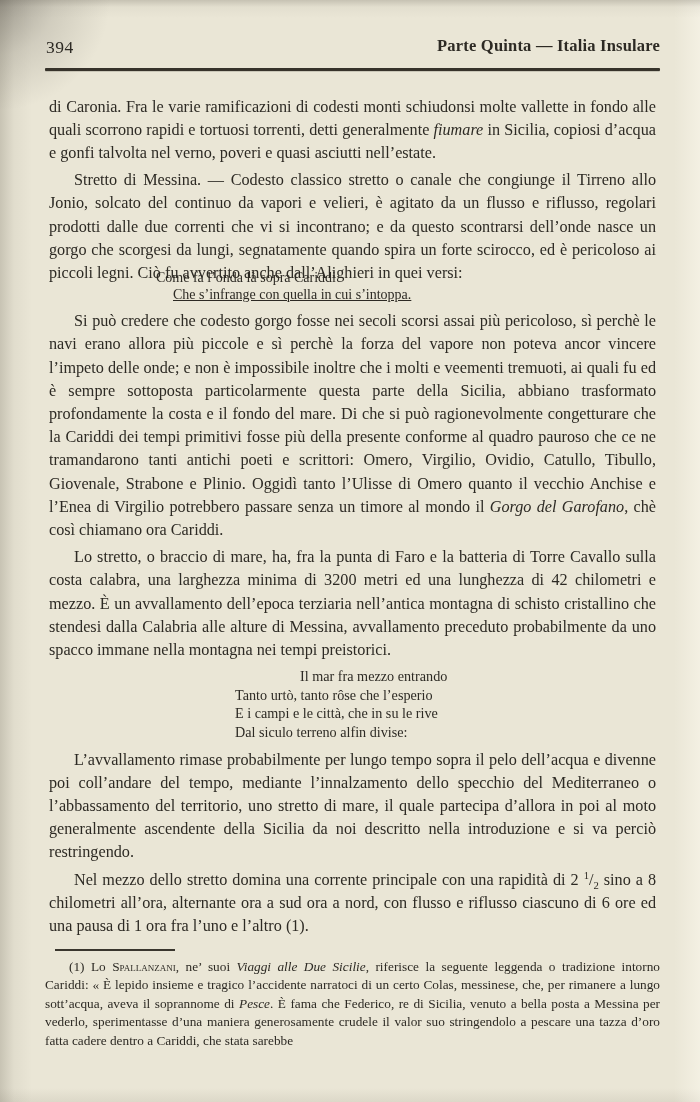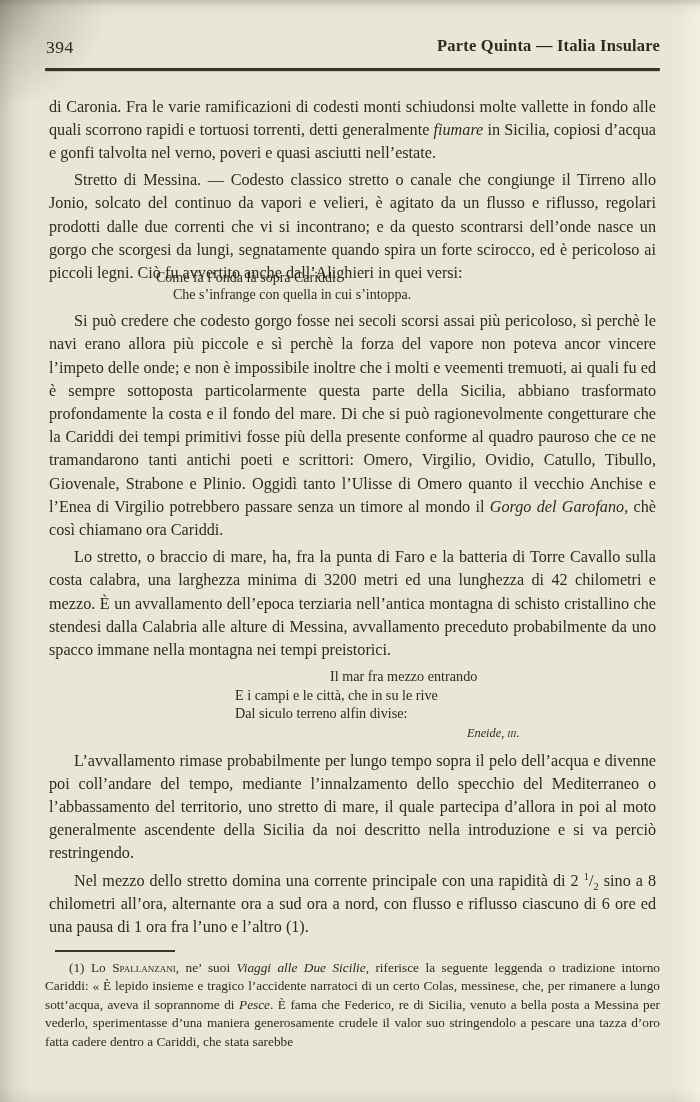--- a/index.html
+++ b/index.html
@@ -35,23 +35,23 @@
   .run-b{font-weight:normal;}
   .run-i{font-style:italic;}
   .run-sc{font-variant:small-caps;margin-top:47px;}
   .run-isc{font-style:italic;font-variant:small-caps;}
   .run-sup{vertical-align:super;font-size:66%;line-height:0;}
   .run-sub{vertical-align:sub;font-size:66%;line-height:0;}
 
   
   .verse{text-align:left;}
   .verse-dante{font-size:14px;line-height:17px;margin:-20px 0 7px 111px;}
-  .verse-dante .i1{margin-left:17px;}
+  .verse-dante .i1{margin-left:17px;text-decoration:underline;}
   .verse-eneide{font-size:14.2px;line-height:18.6px;margin:5px 0 7px 190px;}
-  .verse-eneide .i2{margin-left:95px;}
+  .verse-eneide .i2{margin-left:65px;}
   .vattr{margin-left:232px;font-size:12.3px;margin-top:1px;}
 
   
   .fn-rule{width:120px;height:1.5px;background:#3a362e;margin:11px 0 7px 10px;}
   .footnote{font-size:13.3px;line-height:18.5px;text-align:justify;}
   .footnote p{margin:0;text-indent:24px;}
 </style>
 </head>
 <body>
 
@@ -68,23 +68,23 @@
         <p class="para"><span class="run">di Caronia. Fra le varie ramificazioni di codesti monti schiudonsi molte vallette in fondo alle quali scorrono rapidi e tortuosi torrenti, detti generalmente </span><span class="run-i">fiumare</span><span class="run"> in Sicilia, copiosi d’acqua e gonfi talvolta nel verno, poveri e quasi asciutti nell’estate.</span></p>
         <p class="para indent"><span class="run-b">Stretto di Messina.</span><span class="run"> — Codesto classico stretto o canale che congiunge il Tirreno allo Jonio, solcato del continuo da vapori e velieri, è agitato da un flusso e riflusso, regolari prodotti dalle due correnti che vi si incontrano; e da questo scontrarsi dell’onde nasce un gorgo che scorgesi da lungi, segnatamente quando spira un forte scirocco, ed è pericoloso ai piccoli legni. Ciò fu avvertito anche dall’Alighieri in quei versi:</span></p>
         <div class="verse verse-dante">
           <div class="vline i0"><span class="run">Come fa l’onda là sopra Cariddi</span></div>
           <div class="vline i1"><span class="run">Che s’infrange con quella in cui s’intoppa.</span></div>
         </div>
         <p class="para indent"><span class="run">Si può credere che codesto gorgo fosse nei secoli scorsi assai più pericoloso, sì perchè le navi erano allora più piccole e sì perchè la forza del vapore non poteva ancor vincere l’impeto delle onde; e non è impossibile inoltre che i molti e veementi tremuoti, ai quali fu ed è sempre sottoposta particolarmente questa parte della Sicilia, abbiano trasformato profondamente la costa e il fondo del mare. Di che si può ragionevolmente congetturare che la Cariddi dei tempi primitivi fosse più della presente conforme al quadro pauroso che ce ne tramandarono tanti antichi poeti e scrittori: Omero, Virgilio, Ovidio, Catullo, Tibullo, Giovenale, Strabone e Plinio. Oggidì tanto l’Ulisse di Omero quanto il vecchio Anchise e l’Enea di Virgilio potrebbero passare senza un timore al mondo il </span><span class="run-i">Gorgo del Garofano</span><span class="run">, chè così chiamano ora Cariddi.</span></p>
         <p class="para indent"><span class="run">Lo stretto, o braccio di mare, ha, fra la punta di Faro e la batteria di Torre Cavallo sulla costa calabra, una larghezza minima di 3200 metri ed una lunghezza di 42 chilometri e mezzo. È un avvallamento dell’epoca terziaria nell’antica montagna di schisto cristallino che stendesi dalla Calabria alle alture di Messina, avvallamento preceduto probabilmente da uno spacco immane nella montagna nei tempi preistorici.</span></p>
         <div class="verse verse-eneide">
           <div class="vline i2"><span class="run">Il mar fra mezzo entrando</span></div>
+          <div class="vline i0"><span class="run">Tanto urtò, tanto rôse che l’esperio</span></div>
           <div class="vline i0"><span class="run">E i campi e le città, che in su le rive</span></div>
           <div class="vline i0"><span class="run">Dal siculo terreno alfin divise:</span></div>
-          <div class="vattr"><span class="run-i">Eneide</span><span class="run">, </span><span class="run-isc">iii</span><span class="run">.</span></div>
         </div>
         <p class="para indent"><span class="run">L’avvallamento rimase probabilmente per lungo tempo sopra il pelo dell’acqua e divenne poi coll’andare del tempo, mediante l’innalzamento dello specchio del Mediterraneo o l’abbassamento del territorio, uno stretto di mare, il quale partecipa d’allora in poi al moto generalmente ascendente della Sicilia da noi descritto nella introduzione e si va perciò restringendo.</span></p>
         <p class="para indent"><span class="run">Nel mezzo dello stretto domina una corrente principale con una rapidità di 2 </span><span class="run-sup">1</span><span class="run">/</span><span class="run-sub">2</span><span class="run"> sino a 8 chilometri all’ora, alternante ora a sud ora a nord, con flusso e riflusso ciascuno di 6 ore ed una pausa di 1 ora fra l’uno e l’altro (1).</span></p>
       </div>
 
     <div class="fn-rule"></div>
     <div class="footnote">
       <p><span class="run">(1) Lo </span><span class="run-sc">Spallanzani</span><span class="run">, ne’ suoi </span><span class="run-i">Viaggi alle Due Sicilie</span><span class="run">, riferisce la seguente leggenda o tradizione intorno Cariddi: « È lepido insieme e tragico l’accidente narratoci di un certo Colas, messinese, che, per rimanere a lungo sott’acqua, aveva il soprannome di </span><span class="run-i">Pesce</span><span class="run">. È fama che Federico, re di Sicilia, venuto a bella posta a Messina per vederlo, sperimentasse d’una maniera generosamente crudele il valor suo stringendolo a pescare una tazza d’oro fatta cadere dentro a Cariddi, che stata sarebbe</span></p>
     </div>
 

